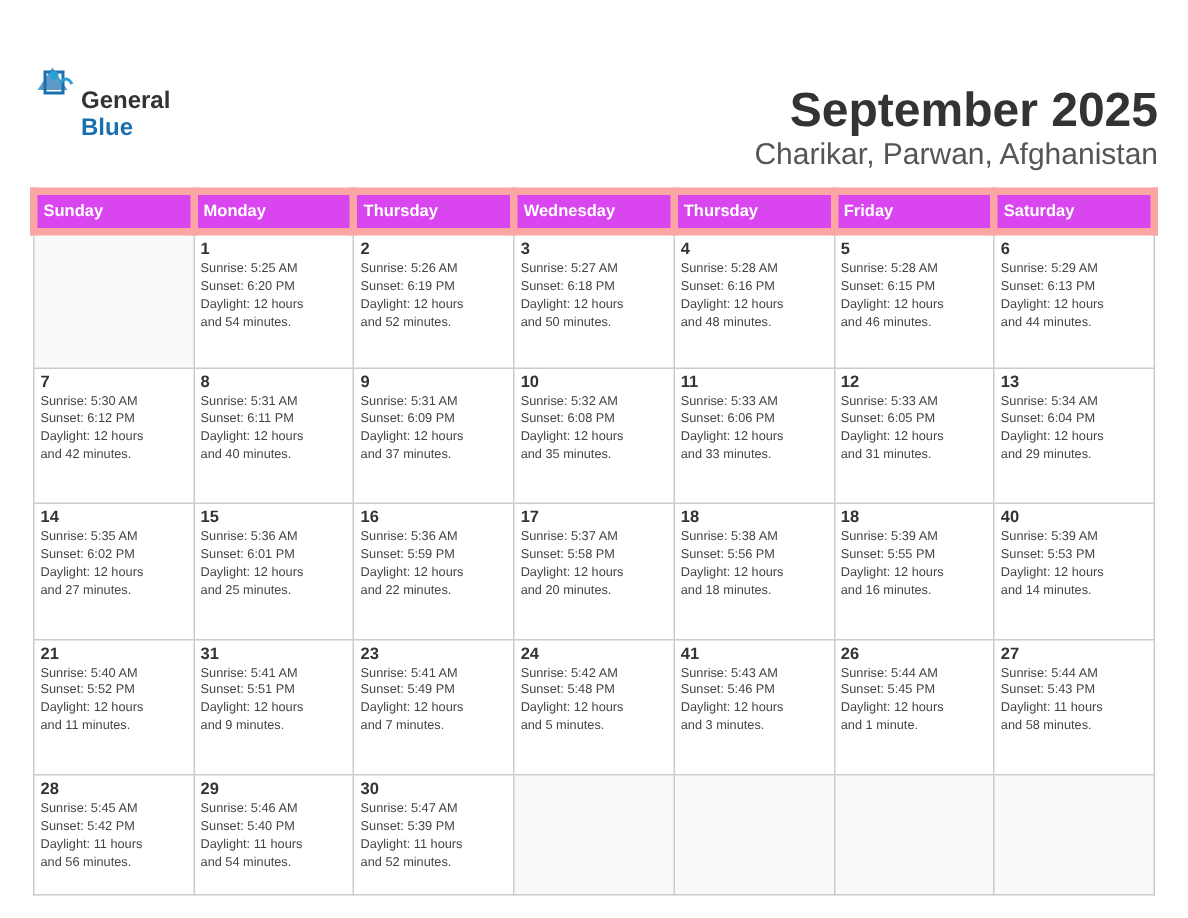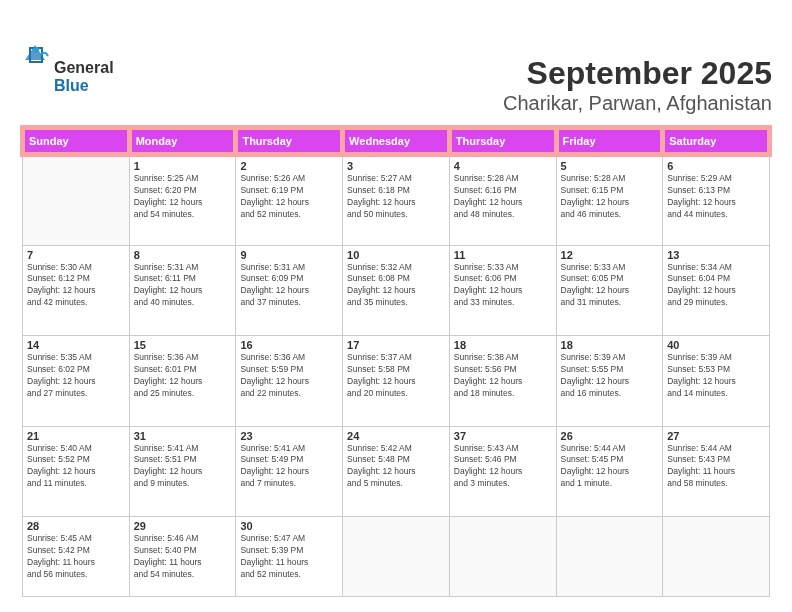--- a/index.html
+++ b/index.html
@@ -238,21 +238,21 @@
           </td>
           <td>
             <span class="day-num">23</span>
             <div class="day-info">Sunrise: 5:41 AM<br>Sunset: 5:49 PM<br>Daylight: 12 hours<br>and 7 minutes.</div>
           </td>
           <td>
             <span class="day-num">24</span>
             <div class="day-info">Sunrise: 5:42 AM<br>Sunset: 5:48 PM<br>Daylight: 12 hours<br>and 5 minutes.</div>
           </td>
           <td>
-            <span class="day-num">37</span>
+            <span class="day-num">41</span>
             <div class="day-info">Sunrise: 5:43 AM<br>Sunset: 5:46 PM<br>Daylight: 12 hours<br>and 3 minutes.</div>
           </td>
           <td>
             <span class="day-num">26</span>
             <div class="day-info">Sunrise: 5:44 AM<br>Sunset: 5:45 PM<br>Daylight: 12 hours<br>and 1 minute.</div>
           </td>
           <td>
             <span class="day-num">27</span>
             <div class="day-info">Sunrise: 5:44 AM<br>Sunset: 5:43 PM<br>Daylight: 11 hours<br>and 58 minutes.</div>
           </td>

